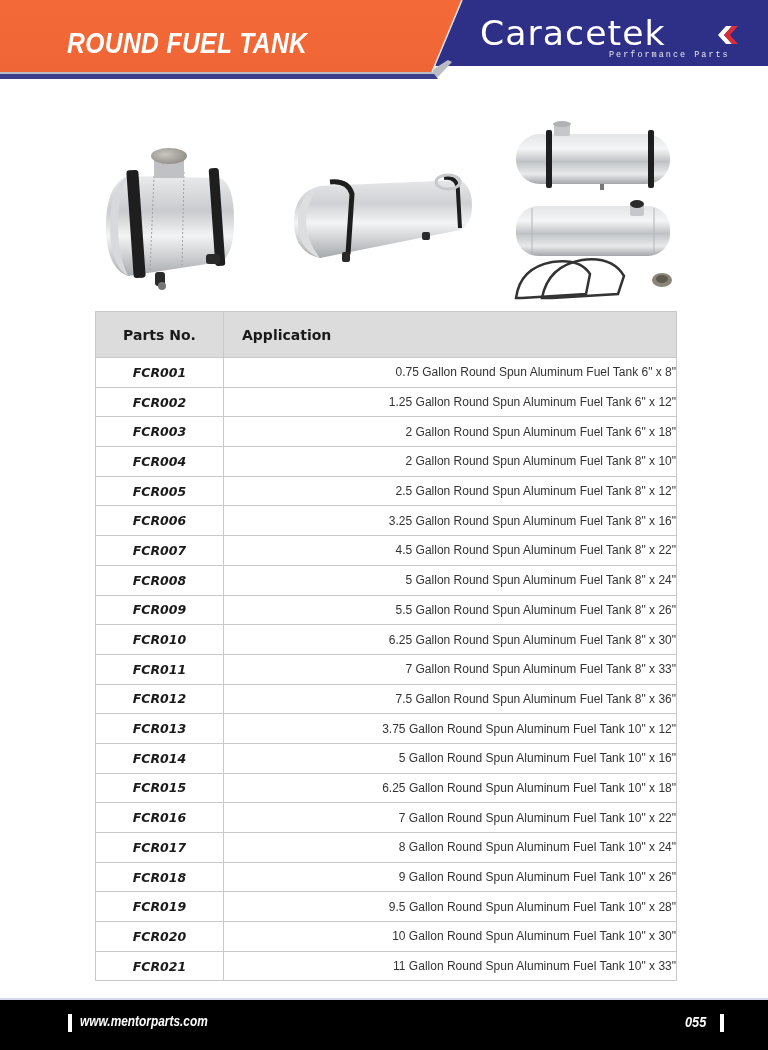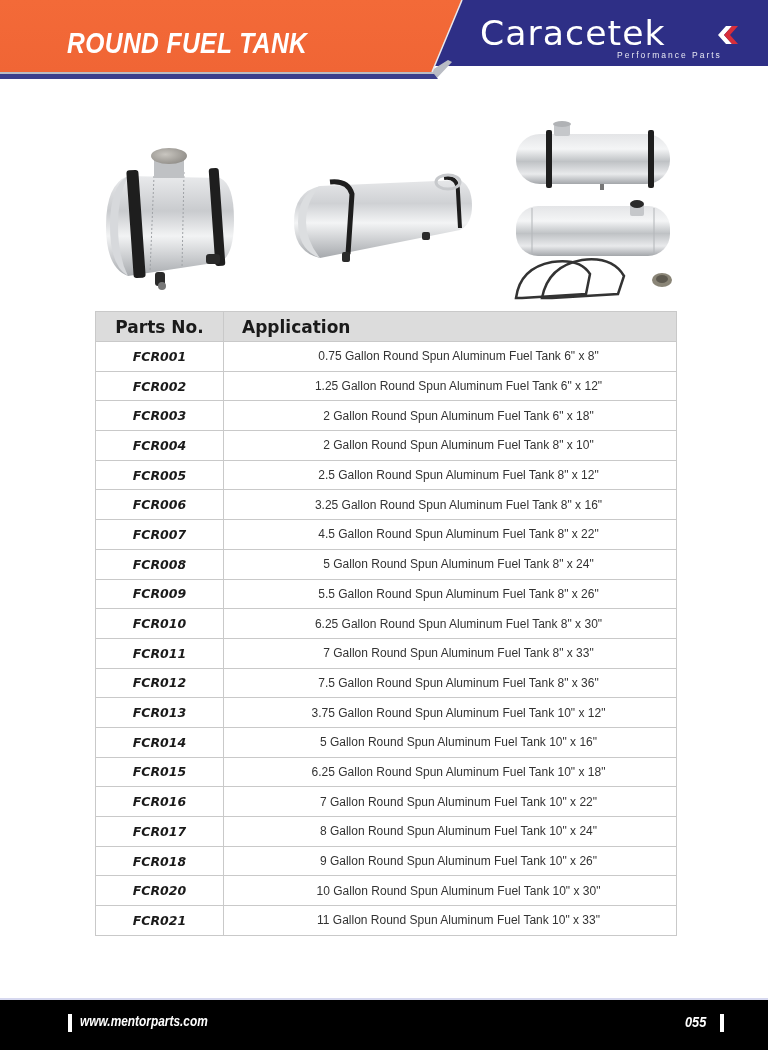--- a/index.html
+++ b/index.html
@@ -16,49 +16,49 @@
     transform: scaleX(0.82); transform-origin: left center;
   }
   .logo { position: absolute; left: 480px; top: 14px; width: 260px; height: 50px; }
   .logo-word {
     position: absolute; left: 0; top: 0;
     font-family: "DejaVu Sans", sans-serif; font-size: 33px; color: #ffffff;
     letter-spacing: 1px; transform: scaleX(1.05); transform-origin: left top;
   }
   .logo-chev { position: absolute; left: 236px; top: 10px; }
   .logo-tag {
-    position: absolute; left: 137px; top: 36px;
-    font-family: Liberation Sans, sans-serif; font-size: 8.5px; color: #e6e7f2;
+    position: absolute; left: 129px; top: 36px;
+    font-family: Liberation Mono, monospace; font-size: 8.5px; color: #e6e7f2;
     letter-spacing: 2px;
   }
 
   
   .products { position: absolute; left: 0; top: 110px; width: 768px; height: 200px; }
   .product { position: absolute; }
 
   
   .spec-table {
     position: absolute; left: 95px; top: 311px; width: 582px;
     border-collapse: collapse; table-layout: fixed;
   }
   .spec-table th, .spec-table td {
     border: 1px solid #c9c9c9; height: 29.7px; padding: 0;
   }
   .spec-table thead th {
-    background: #dcdcdc; height: 30px;
-    font-family: "DejaVu Sans", sans-serif; font-weight: bold; font-size: 17px; color: #1a1a1a;
+    background: #dcdcdc; height: 46px;
+    font-family: "DejaVu Sans", sans-serif; font-weight: bold; font-size: 14px; color: #1a1a1a;
   }
   .spec-table th.col-part { width: 128px; text-align: center; }
   .spec-table th.col-app { text-align: left; padding-left: 18px; }
   .spec-table td.part {
     text-align: center;
     font-family: "DejaVu Sans", sans-serif; font-weight: bold; font-size: 12.5px; color: #1a1a1a; font-style: italic;
   }
   .spec-table td.app {
-    text-align: center; padding-left: 17px;
+    text-align: right; padding-left: 17px;
     font-family: "Liberation Sans", sans-serif; font-size: 12px; color: #333333;
   }
 
   
   .footer { position: absolute; left: 0; top: 998px; width: 768px; height: 52px; background: #000000; border-top: 2px solid #d6d8ef; }
   .footer .bar { position: absolute; top: 14px; width: 4px; height: 18px; background: #ffffff; }
   .footer .url {
     position: absolute; left: 80px; top: 13px;
     font-weight: bold; font-style: italic; font-size: 14px; color: #ffffff;
     transform: scaleX(0.85); transform-origin: left center;
@@ -253,20 +253,24 @@
       </tr>
     <tr>
         <td class="part">FCR017</td>
         <td class="app">8 Gallon Round Spun Aluminum Fuel Tank 10" x 24"</td>
       </tr>
     <tr>
         <td class="part">FCR018</td>
         <td class="app">9 Gallon Round Spun Aluminum Fuel Tank 10" x 26"</td>
       </tr>
     <tr>
+        <td class="part">FCR019</td>
+        <td class="app">9.5 Gallon Round Spun Aluminum Fuel Tank 10" x 28"</td>
+      </tr>
+    <tr>
         <td class="part">FCR020</td>
         <td class="app">10 Gallon Round Spun Aluminum Fuel Tank 10" x 30"</td>
       </tr>
     <tr>
         <td class="part">FCR021</td>
         <td class="app">11 Gallon Round Spun Aluminum Fuel Tank 10" x 33"</td>
       </tr>
   </tbody>
 </table>
 

